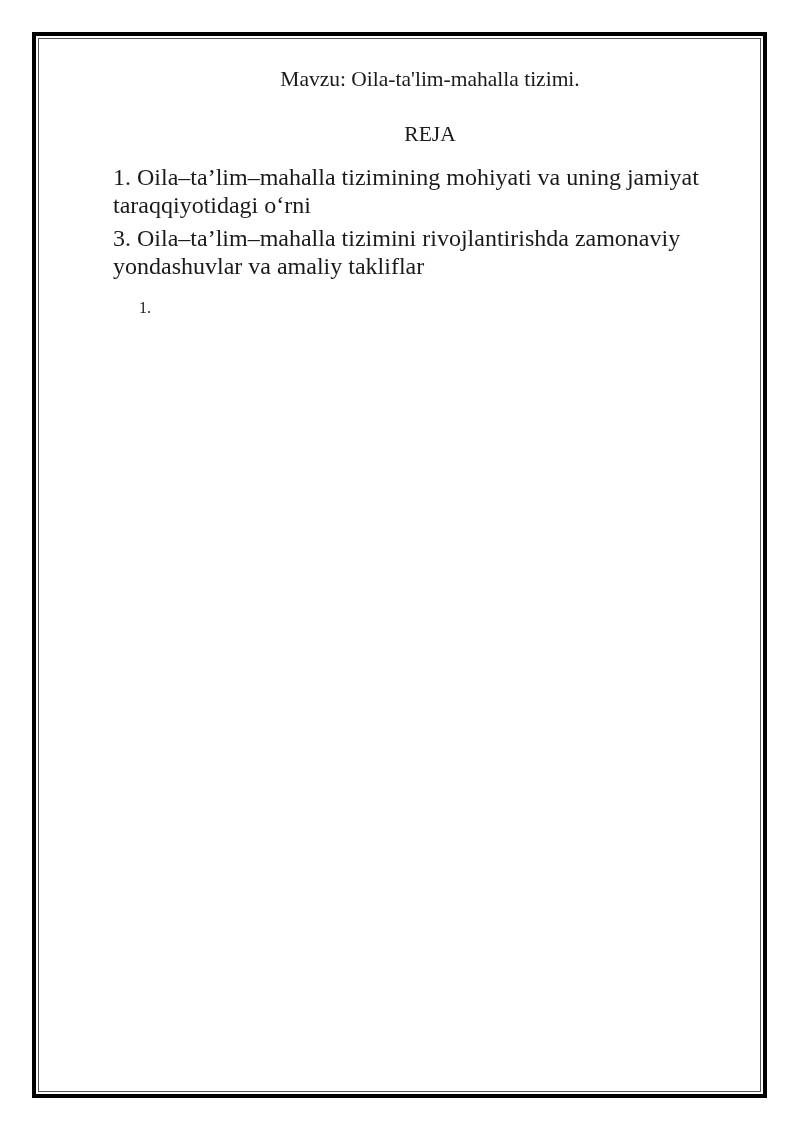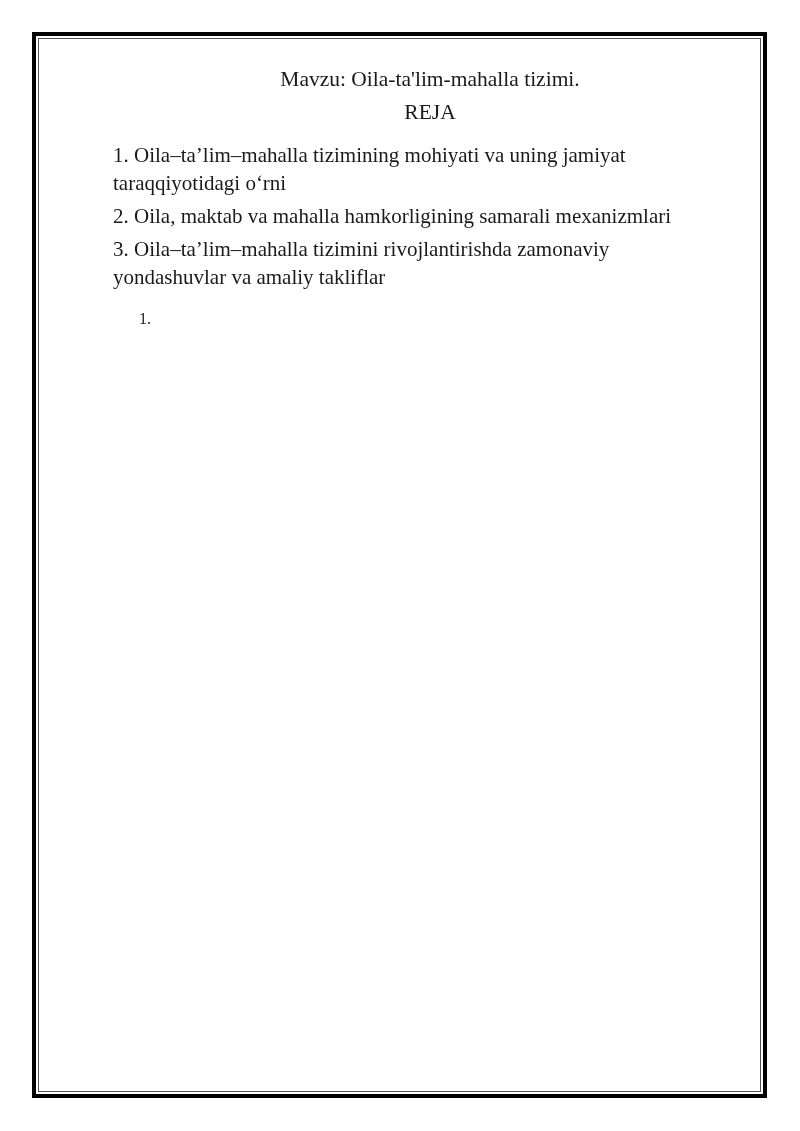--- a/index.html
+++ b/index.html
@@ -44,27 +44,27 @@
       font-size: 21.5px;
       line-height: 30px;
       margin: 0 0 0 34px;
       width: 566px;
       padding-left: 0;
     }
     .doc-subtitle {
       text-align: center;
       font-size: 21.5px;
       line-height: 30px;
-      margin-top: 3px;
+      margin-top: 25px;
       margin-left: 34px;
       width: 566px;
     }
     .plan-list {
       margin-top: 14px;
-      font-size: 21px;
+      font-size: 24px;
       line-height: 28px;
     }
     .plan-item {
       margin: 0 0 5px 0;
     }
     .sub-list-marker {
       margin-top: 18px;
       margin-left: 26px;
       font-size: 16px;
       line-height: 20px;
@@ -74,17 +74,16 @@
 <body>
 
 <div class="page-border-outer"></div>
 <div class="page-border-inner"></div>
 
 <div class="content">
   <div class="doc-title">Mavzu: Oila-ta'lim-mahalla tizimi.</div>
   <div class="doc-subtitle">REJA</div>
   <div class="plan-list">
     <p class="plan-item">1. Oila–ta’lim–mahalla tizimining mohiyati va uning jamiyat taraqqiyotidagi o‘rni</p>
-    <p class="plan-item">2. Oila, maktab va mahalla hamkorligining samarali mexanizmlari</p>
     <p class="plan-item">3. Oila–ta’lim–mahalla tizimini rivojlantirishda zamonaviy yondashuvlar va amaliy takliflar</p>
   </div>
   <div class="sub-list-marker">1.</div>
 </div>
 
 </body></html>

